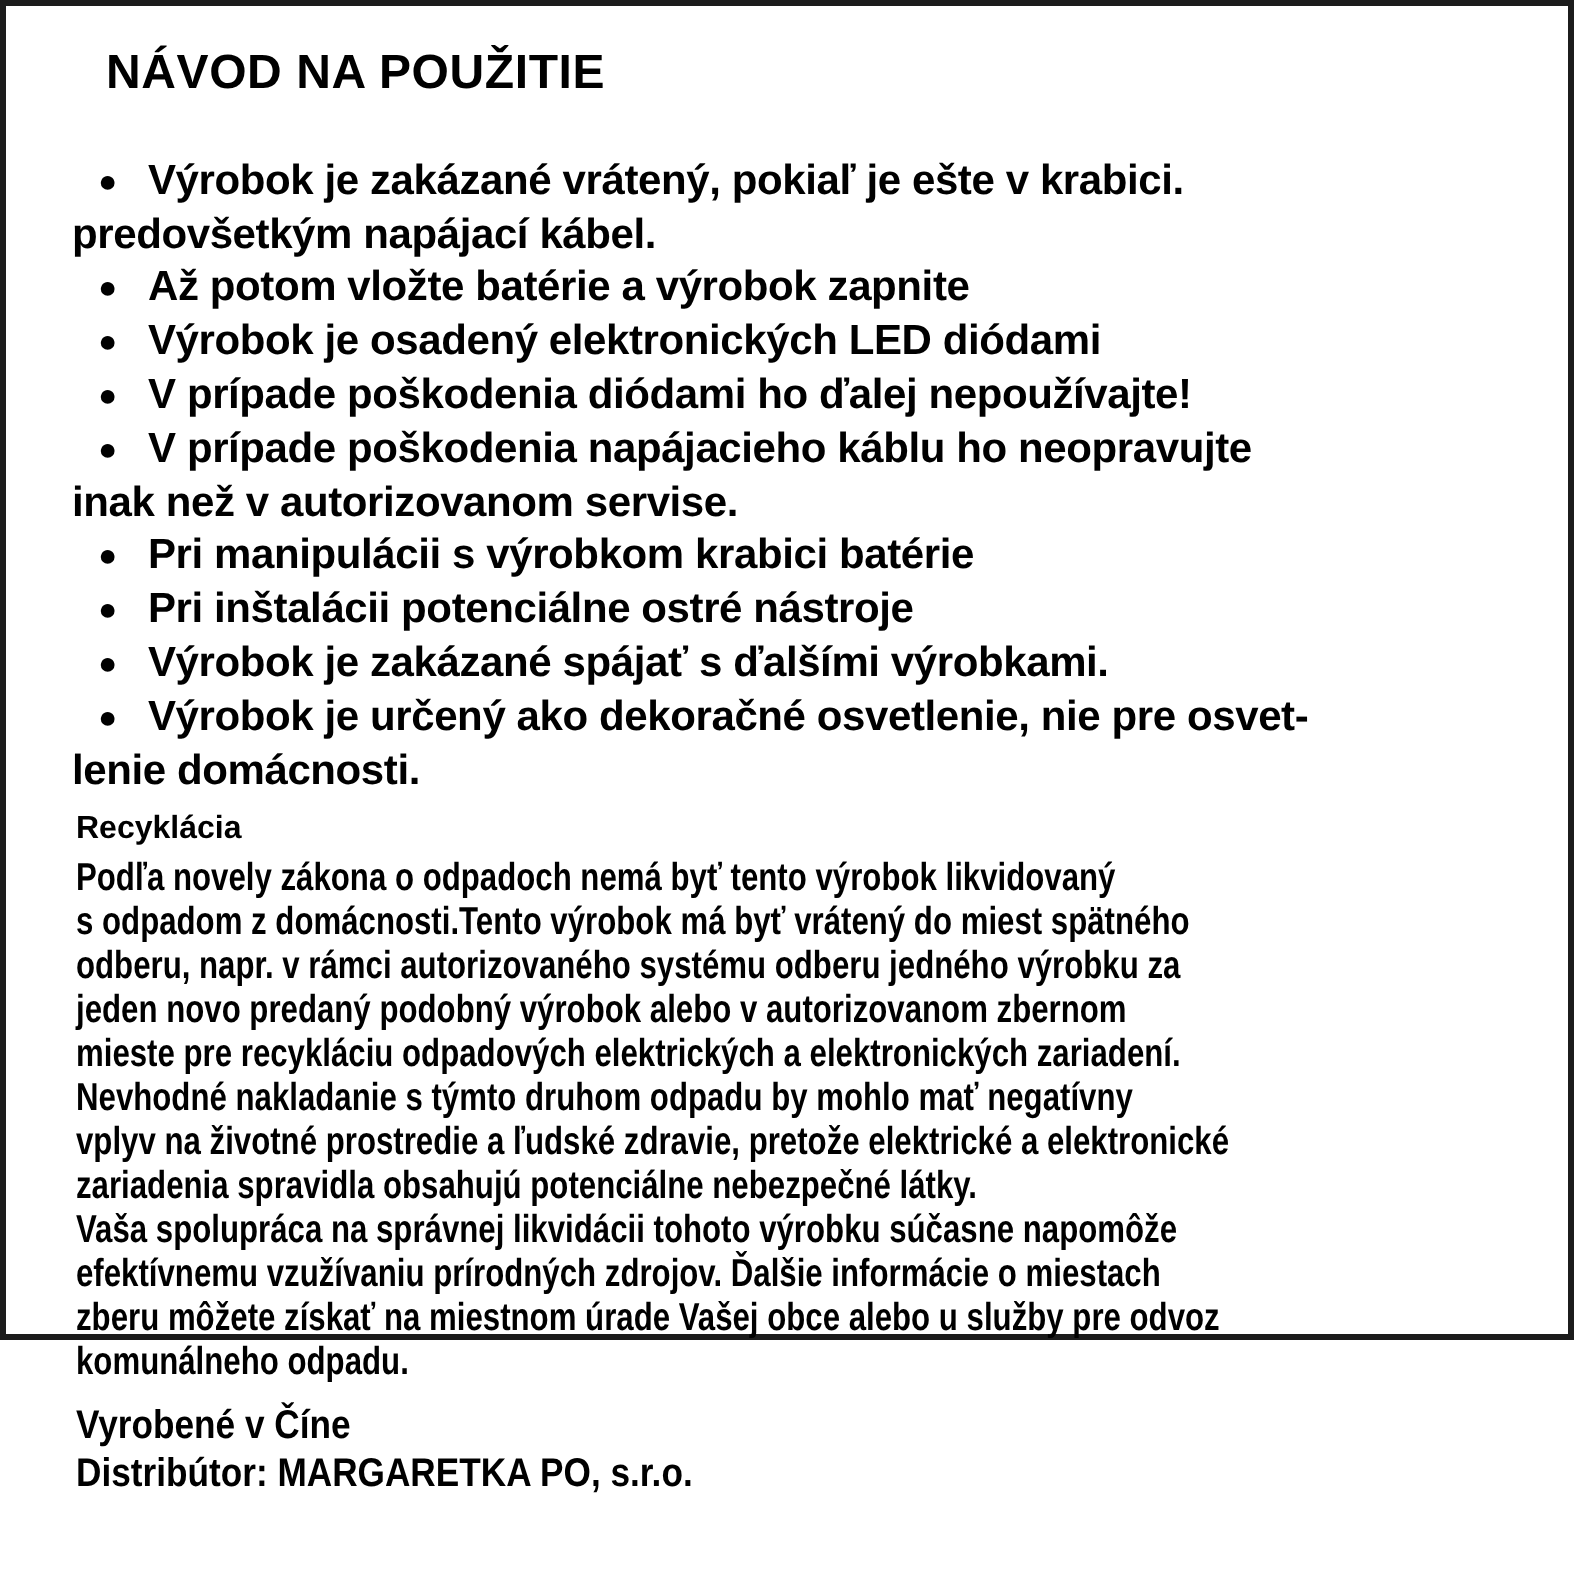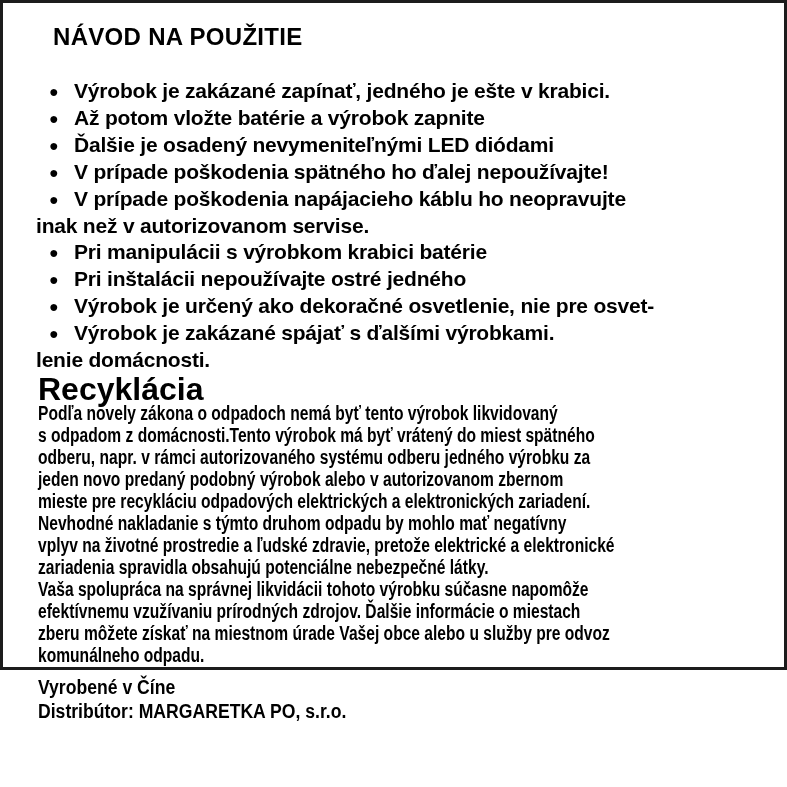--- a/index.html
+++ b/index.html
@@ -36,21 +36,21 @@
   }
   .b-line { padding-left: 13px; }
   .bullet {
     display: inline-block; width: 25px;
     font-size: 16px;
     vertical-align: 1px;
   }
 
   .rec-heading {
     margin: 3px 0 0 2px;
-    font-size: 32px; line-height: 26px;
+    font-size: 16px; line-height: 26px;
     font-weight: 700;
     white-space: nowrap;
   }
   .rec-par {
     margin-left: 2px;
     width: 980px;
     font-size: 19.5px; line-height: 22px;
     font-weight: 700;
     transform: scaleX(0.80);
     transform-origin: left top;
@@ -71,56 +71,57 @@
 <body>
 
 <div class="sheet">
   <div class="content">
 
     <h1 class="title">NÁVOD NA POUŽITIE</h1>
 
     <div class="list">
 
       <div class="line b-line">
-        <span class="bullet">●</span><span>Výrobok je zakázané zapínať, jedného je ešte v krabici.</span>
+        <span class="bullet">●</span><span>Výrobok je zakázané vrátený, pokiaľ je ešte v krabici.</span>
       </div>
 
+      <div class="line">predovšetkým napájací kábel.</div>
 
       <div class="line b-line">
         <span class="bullet">●</span><span>Až potom vložte batérie a výrobok zapnite</span>
       </div>
 
       <div class="line b-line">
-        <span class="bullet">●</span><span>Ďalšie je osadený nevymeniteľnými LED diódami</span>
+        <span class="bullet">●</span><span>Výrobok je osadený elektronických LED diódami</span>
       </div>
 
       <div class="line b-line">
-        <span class="bullet">●</span><span>V prípade poškodenia spätného ho ďalej nepoužívajte!</span>
+        <span class="bullet">●</span><span>V prípade poškodenia diódami ho ďalej nepoužívajte!</span>
       </div>
 
       <div class="line b-line">
         <span class="bullet">●</span><span>V prípade poškodenia napájacieho káblu ho neopravujte</span>
       </div>
       <div class="line">inak než v autorizovanom servise.</div>
 
       <div class="line b-line">
         <span class="bullet">●</span><span>Pri manipulácii s výrobkom krabici batérie</span>
       </div>
 
 
       <div class="line b-line">
-        <span class="bullet">●</span><span>Pri inštalácii nepoužívajte ostré jedného</span>
+        <span class="bullet">●</span><span>Pri inštalácii potenciálne ostré nástroje</span>
+      </div>
+
+      <div class="line b-line">
+        <span class="bullet">●</span><span>Výrobok je zakázané spájať s ďalšími výrobkami.</span>
       </div>
 
       <div class="line b-line">
         <span class="bullet">●</span><span>Výrobok je určený ako dekoračné osvetlenie, nie pre osvet-</span>
-      </div>
-
-      <div class="line b-line">
-        <span class="bullet">●</span><span>Výrobok je zakázané spájať s ďalšími výrobkami.</span>
       </div>
       <div class="line">lenie domácnosti.</div>
 
     </div>
 
     <h2 class="rec-heading">Recyklácia</h2>
 
     <div class="rec-par">
       <div class="p-line">Podľa novely zákona o odpadoch nemá byť tento výrobok likvidovaný</div>
       <div class="p-line">s odpadom z domácnosti.Tento výrobok má byť vrátený do miest spätného</div>

